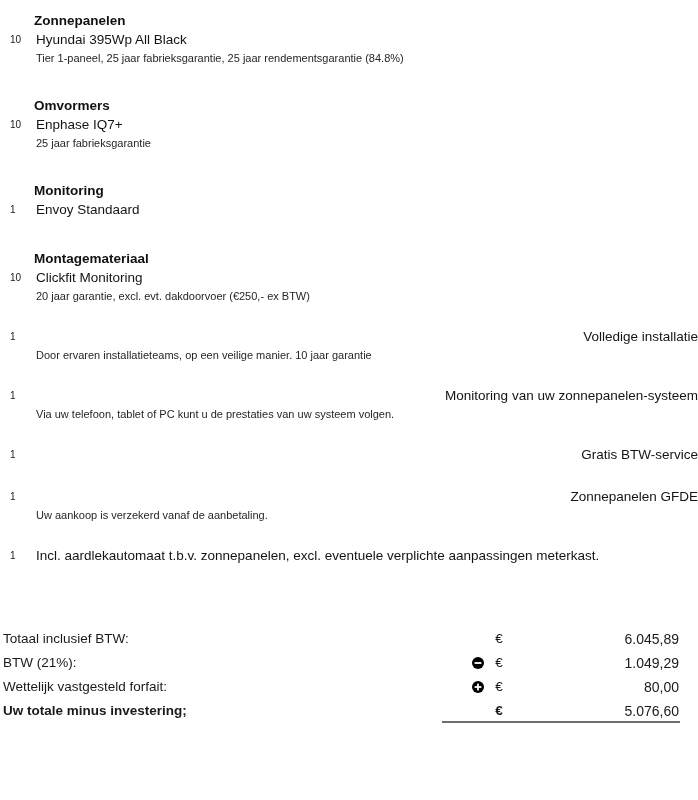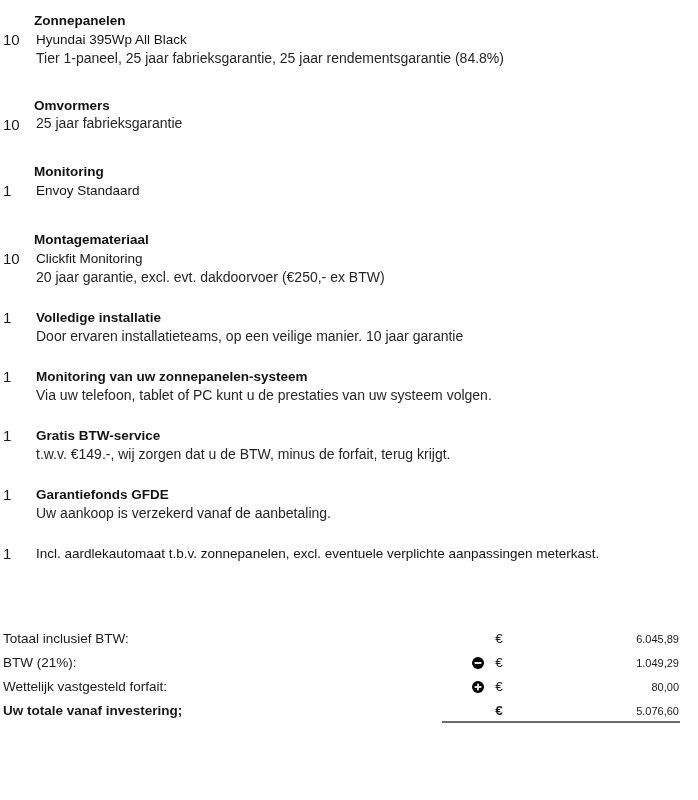--- a/index.html
+++ b/index.html
@@ -43,45 +43,46 @@
     white-space: nowrap;
   }
 
   .row {
     position: relative;
     min-height: 18px;
   }
 
   .qty {
     position: absolute;
-    left: 3px;
+    left: 10px;
     top: 0;
     width: 24px;
-    font-size: 15px;
+    font-size: 10px;
     line-height: 20px;
     color: #1a1a1a;
     text-align: left;
   }
 
   .row-body {
     margin-left: 36px;
   }
 
   .title {
     font-size: 13.5px;
     line-height: 20px;
     color: #141414;
     white-space: nowrap;
   }
   .title.bold {
-    font-weight: bold;
+    font-weight: normal;
+    text-align: right;
   }
 
   .desc {
-    font-size: 14px;
+    font-size: 11px;
     line-height: 17px;
     color: #262626;
     white-space: nowrap;
   }
 
   .gap-lg { height: 30px; }
   .gap-md { height: 22px; }
   .gap-sm { height: 12px; }
 
   
@@ -131,21 +132,21 @@
     text-align: center;
     color: #1a1a1a;
   }
   .euro.bold { font-weight: bold; }
 
   .amount {
     position: absolute;
     left: 540px;
     top: 0;
     width: 139px;
-    font-size: 11px;
+    font-size: 14px;
     line-height: 24px;
     text-align: right;
     color: #1a1a1a;
     white-space: nowrap;
   }
   .amount.bold { font-weight: normal; }
 
   .rule {
     position: absolute;
     left: 442px;
@@ -171,20 +172,21 @@
             <div class="desc">Tier 1-paneel, 25 jaar fabrieksgarantie, 25 jaar rendementsgarantie (84.8%)</div>
           </div>
         </div>
       </div>
       <div class="gap-lg"></div>
       <div class="group">
         <div class="section-heading">Omvormers</div>
         <div class="row">
           <div class="qty">10</div>
           <div class="row-body">
+            <div class="title">Enphase IQ7+</div>
             <div class="desc">25 jaar fabrieksgarantie</div>
           </div>
         </div>
       </div>
       <div class="gap-lg"></div>
       <div class="group">
         <div class="section-heading">Monitoring</div>
         <div class="row">
           <div class="qty">1</div>
           <div class="row-body">
@@ -217,28 +219,27 @@
         <div class="row-body">
           <div class="title bold">Monitoring van uw zonnepanelen-systeem</div>
           <div class="desc">Via uw telefoon, tablet of PC kunt u de prestaties van uw systeem volgen.</div>
         </div>
       </div>
       <div class="gap-md"></div>
       <div class="row">
         <div class="qty">1</div>
         <div class="row-body">
           <div class="title bold">Gratis BTW-service</div>
-          <div class="desc">t.w.v. €149.-, wij zorgen dat u de BTW, minus de forfait, terug krijgt.</div>
-        </div>
-      </div>
-      <div class="gap-md"></div>
-      <div class="row">
-        <div class="qty">1</div>
-        <div class="row-body">
-          <div class="title bold">Garantiefonds GFDE</div>
+        </div>
+      </div>
+      <div class="gap-md"></div>
+      <div class="row">
+        <div class="qty">1</div>
+        <div class="row-body">
+          <div class="title bold">Zonnepanelen GFDE</div>
           <div class="desc">Uw aankoop is verzekerd vanaf de aanbetaling.</div>
         </div>
       </div>
       <div class="gap-md"></div>
       <div class="row">
         <div class="qty">1</div>
         <div class="row-body">
           <div class="title">Incl. aardlekautomaat t.b.v. zonnepanelen, excl. eventuele verplichte aanpassingen meterkast.</div>
         </div>
       </div>
@@ -267,21 +268,21 @@
           <svg width="12" height="12" viewBox="0 0 12 12">
             <circle cx="6" cy="6" r="6" fill="#000000"></circle>
             <rect x="2.6" y="5.1" width="6.8" height="1.8" fill="#ffffff"></rect>
             <rect x="5.1" y="2.6" width="1.8" height="6.8" fill="#ffffff"></rect>
           </svg>
         </div>
         <div class="euro">€</div>
         <div class="amount">80,00</div>
       </div>
       <div class="total-row">
-        <div class="total-label bold">Uw totale vanaf investering;</div>
+        <div class="total-label bold">Uw totale minus investering;</div>
         <div class="euro bold">€</div>
         <div class="amount bold">5.076,60</div>
       </div>
     </div>
 
   <div class="rule"></div>
 
 </div>
 
 </body></html>

